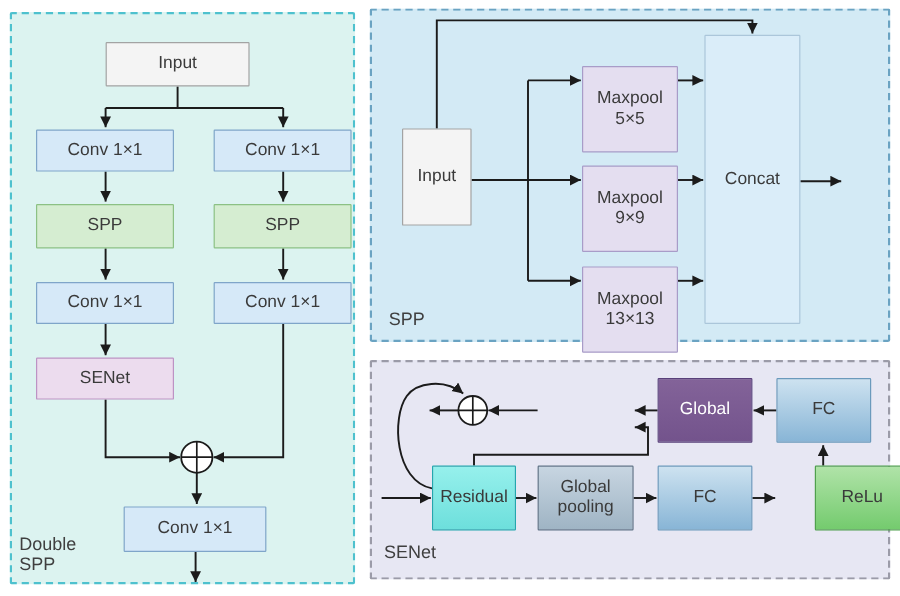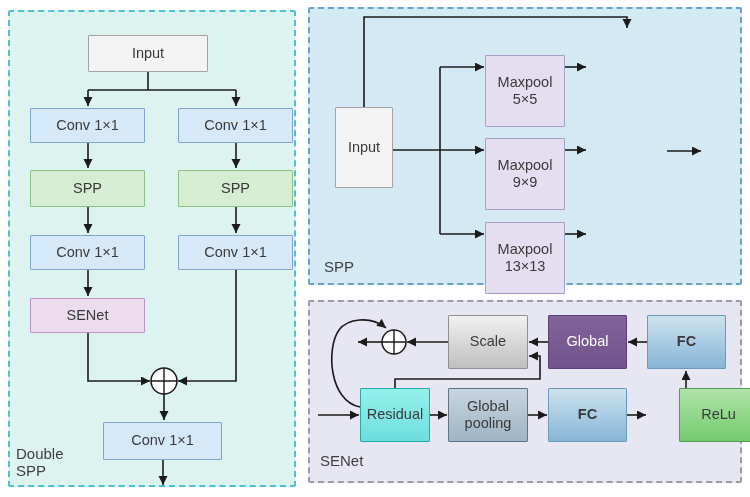--- a/index.html
+++ b/index.html
@@ -29,21 +29,21 @@
     border-radius:1px;
   }
   .n-input    { background:#f4f4f4; border-color:#a3a3a3; }
   .n-conv     { background:#d6e9f8; border-color:#7fa5c9; }
   .n-sppbox   { background:#d5edd1; border-color:#8cc184; }
   .n-senetbox { background:#ecdcee; border-color:#bd93c4; }
   .n-maxpool  { background:#e4def0; border-color:#a89cc8;margin-top:24px; }
   .n-concat   { background:#daedf9; border-color:#abc6da; }
   .n-residual { background:linear-gradient(180deg,#96f0ec,#6ddfdc); border-color:#23a8ae; }
   .n-gpool    { background:linear-gradient(180deg,#c7d5e1,#9fb4c4); border-color:#5f7386; }
-  .n-fc       { background:linear-gradient(180deg,#cde2f0,#88b5d6); border-color:#6b9abc;font-weight:bold; }
+  .n-fc       { background:linear-gradient(180deg,#cde2f0,#88b5d6); border-color:#6b9abc; }
   .n-relu     { background:linear-gradient(180deg,#b0e3a8,#74cb6e); border-color:#4fa04d; }
   .n-scale    { background:linear-gradient(180deg,#f1f1f1,#bfbfbf); border-color:#8f8f8f; }
   .n-sigmoid  { background:linear-gradient(180deg,#836399,#73538c); border-color:#59407a; color:#ffffff; }
 </style>
 </head>
 <body>
 
 <div class="canvas">
 
   <div class="panel panel-dspp"></div>
@@ -144,38 +144,38 @@
     <span>5×5</span>
   </div>
   <div class="node n-maxpool" style="left:485px;top:114px;width:80px;height:72px;">
     <span>Maxpool</span>
     <span>9×9</span>
   </div>
   <div class="node n-maxpool" style="left:485px;top:198px;width:80px;height:72px;">
     <span>Maxpool</span>
     <span>13×13</span>
   </div>
+  <div class="node n-concat" style="left:587px;top:29px;width:80px;height:241px;">
+    <span>Concat</span>
+  </div>
   <div class="panel-label lbl-spp">SPP</div>
 
   <div class="node n-residual" style="left:360px;top:388px;width:70px;height:54px;">
     <span>Residual</span>
   </div>
   <div class="node n-gpool" style="left:448px;top:388px;width:80px;height:54px;">
     <span>Global</span>
     <span>pooling</span>
   </div>
   <div class="node n-fc" style="left:548px;top:388px;width:79px;height:54px;">
     <span>FC</span>
   </div>
   <div class="node n-relu" style="left:647px;top:388px;width:79px;height:54px;margin-left:32px;">
     <span>ReLu</span>
   </div>
-  <div class="node n-scale" style="left:448px;top:315px;width:80px;height:54px;">
-    <span>Scale</span>
-  </div>
   <div class="node n-sigmoid" style="left:548px;top:315px;width:79px;height:54px;">
     <span>Global</span>
   </div>
   <div class="node n-fc" style="left:647px;top:315px;width:79px;height:54px;">
     <span>FC</span>
   </div>
   <div class="panel-label lbl-senet">SENet</div>
 
 </div>
 

